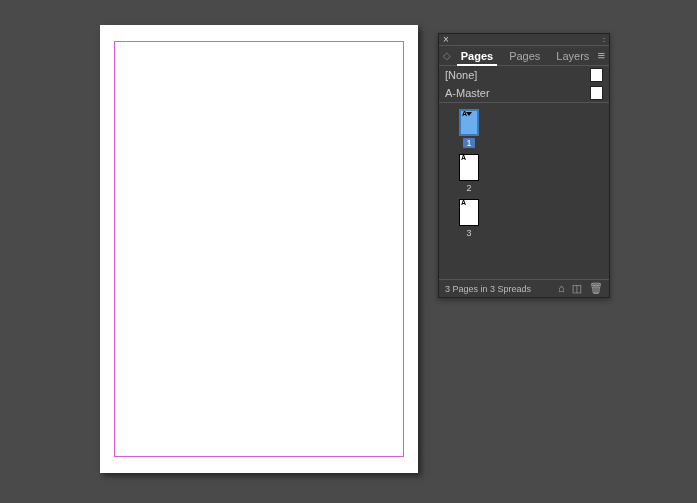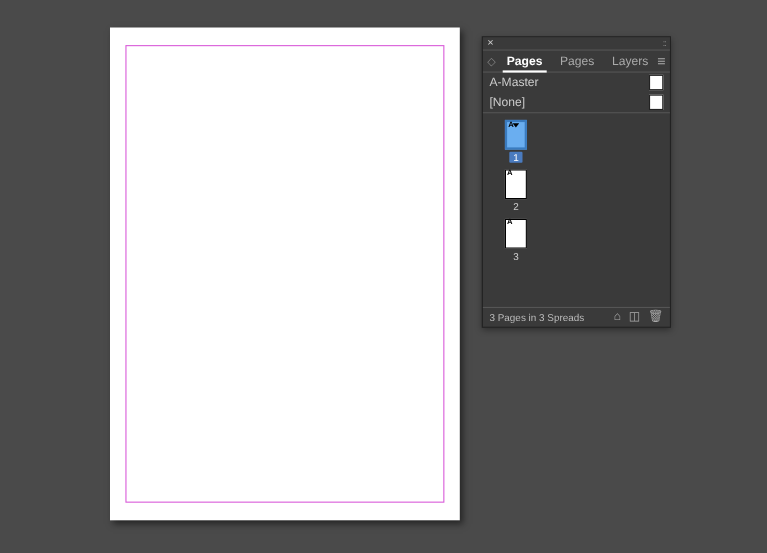--- a/index.html
+++ b/index.html
@@ -174,25 +174,25 @@
   <div class="tabs">
     <span class="tab-prefix">◇</span>
     <div class="tab active">Pages</div>
     <div class="tab">Pages</div>
     <div class="tab">Layers</div>
     <span class="flyout">≡</span>
   </div>
 
   <div class="masters">
     <div class="master-row">
+      <span>[None]</span>
+      <span class="master-thumb"></span>
+    </div>
+    <div class="master-row">
       <span>A-Master</span>
-      <span class="master-thumb"></span>
-    </div>
-    <div class="master-row">
-      <span>[None]</span>
       <span class="master-thumb"></span>
     </div>
   </div>
 
   <div class="pages-list">
     <div class="page-item">
       <div class="page-thumb selected">
         <span class="m-letter">A</span>
         <span class="tri"></span>
       </div>

